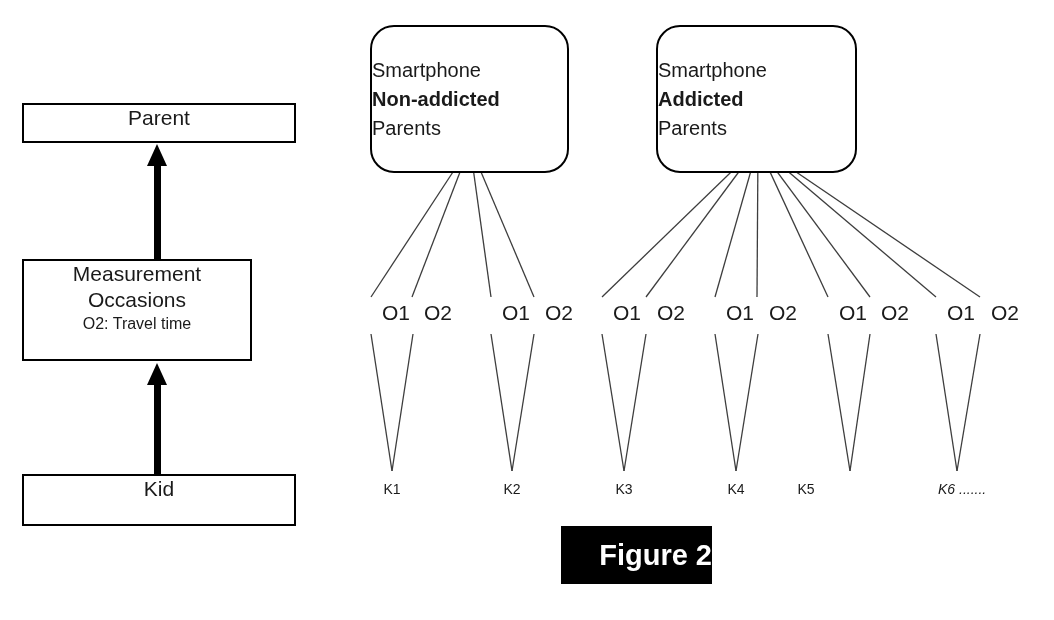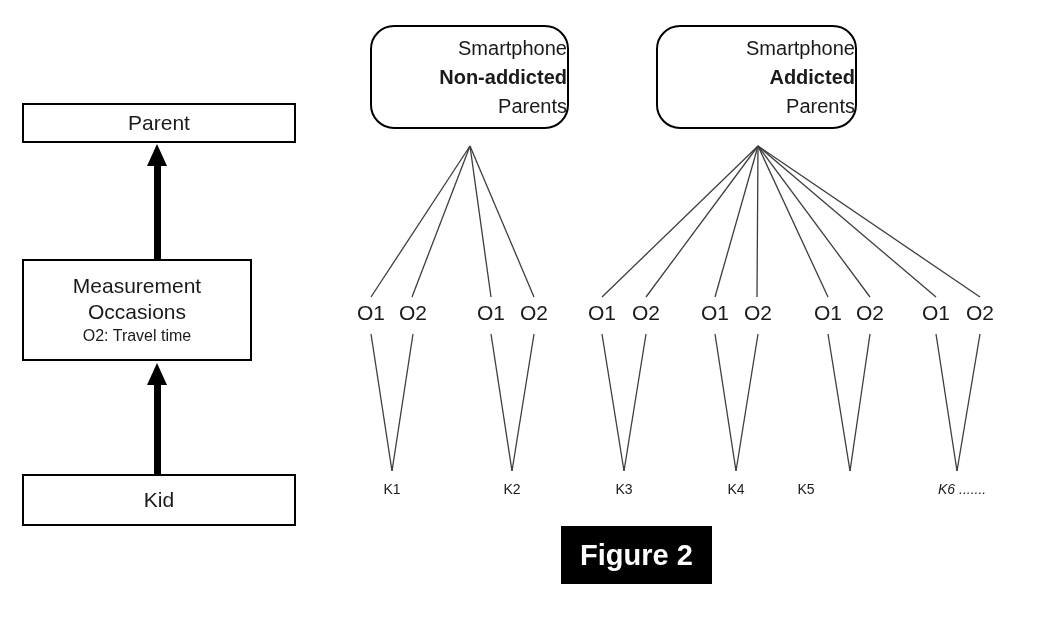--- a/index.html
+++ b/index.html
@@ -16,21 +16,21 @@
 
   
   .sq-box {
     position: absolute;
     box-sizing: border-box;
     border: 2px solid #000000;
     background: #ffffff;
     display: flex;
     flex-direction: column;
     align-items: center;
-    justify-content: center;
+    justify-content: flex-start;
     text-align: center;
   }
   .box-parent { left: 22px; top: 103px; width: 274px; height: 40px; }
   .box-measure { left: 22px; top: 259px; width: 230px; height: 102px; }
   .box-kid { left: 22px; top: 474px; width: 274px; height: 52px; }
   .sq-title { font-size: 21px; line-height: 26px; }
   .sq-sub { font-size: 16px; line-height: 22px; }
 
   .arrow-shaft { position: absolute; width: 7px; background: #000000; }
   .arrow-head {
@@ -46,40 +46,41 @@
   .head-b  { left: 147px; top: 144px; }
 
   
   .round-box {
     position: absolute;
     box-sizing: border-box;
     border: 2px solid #000000;
     border-radius: 24px;
     background: #ffffff;
     top: 25px;
-    height: 104px;
+    height: 148px;
     display: flex;
     flex-direction: column;
-    align-items: flex-end;
+    align-items: flex-start;
     justify-content: center;
     text-align: center;
     font-size: 20px;
     line-height: 29px;
   }
   .box-nonaddicted { left: 370px; width: 199px; }
   .box-addicted { left: 656px; width: 201px; }
   .round-box .bold-line { font-weight: bold; }
 
   
   .olabel {
     position: absolute;
     top: 301px;
     transform: translateX(-50%);
     font-size: 21px;
     white-space: nowrap;
+    margin-left: 25px;
   }
   .klabel {
     position: absolute;
     top: 481px;
     transform: translateX(-50%);
     font-size: 14px;
     white-space: nowrap;
   }
   .klabel.left-anchor { transform: none; font-style: italic; }
 
@@ -87,21 +88,21 @@
   .figure-badge {
     position: absolute;
     left: 561px; top: 526px;
     width: 151px; height: 58px;
     background: #000000;
     color: #ffffff;
     font-size: 29px;
     font-weight: bold;
     display: flex;
     align-items: center;
-    justify-content: center;
+    justify-content: flex-end;
   }
 </style>
 </head>
 <body>
 
 <div class="canvas">
 
   <svg class="lines-svg" width="1054" height="620" viewBox="0 0 1054 620">
     <g stroke="#3d3d3d" stroke-width="1.3" fill="none">
       <g>

